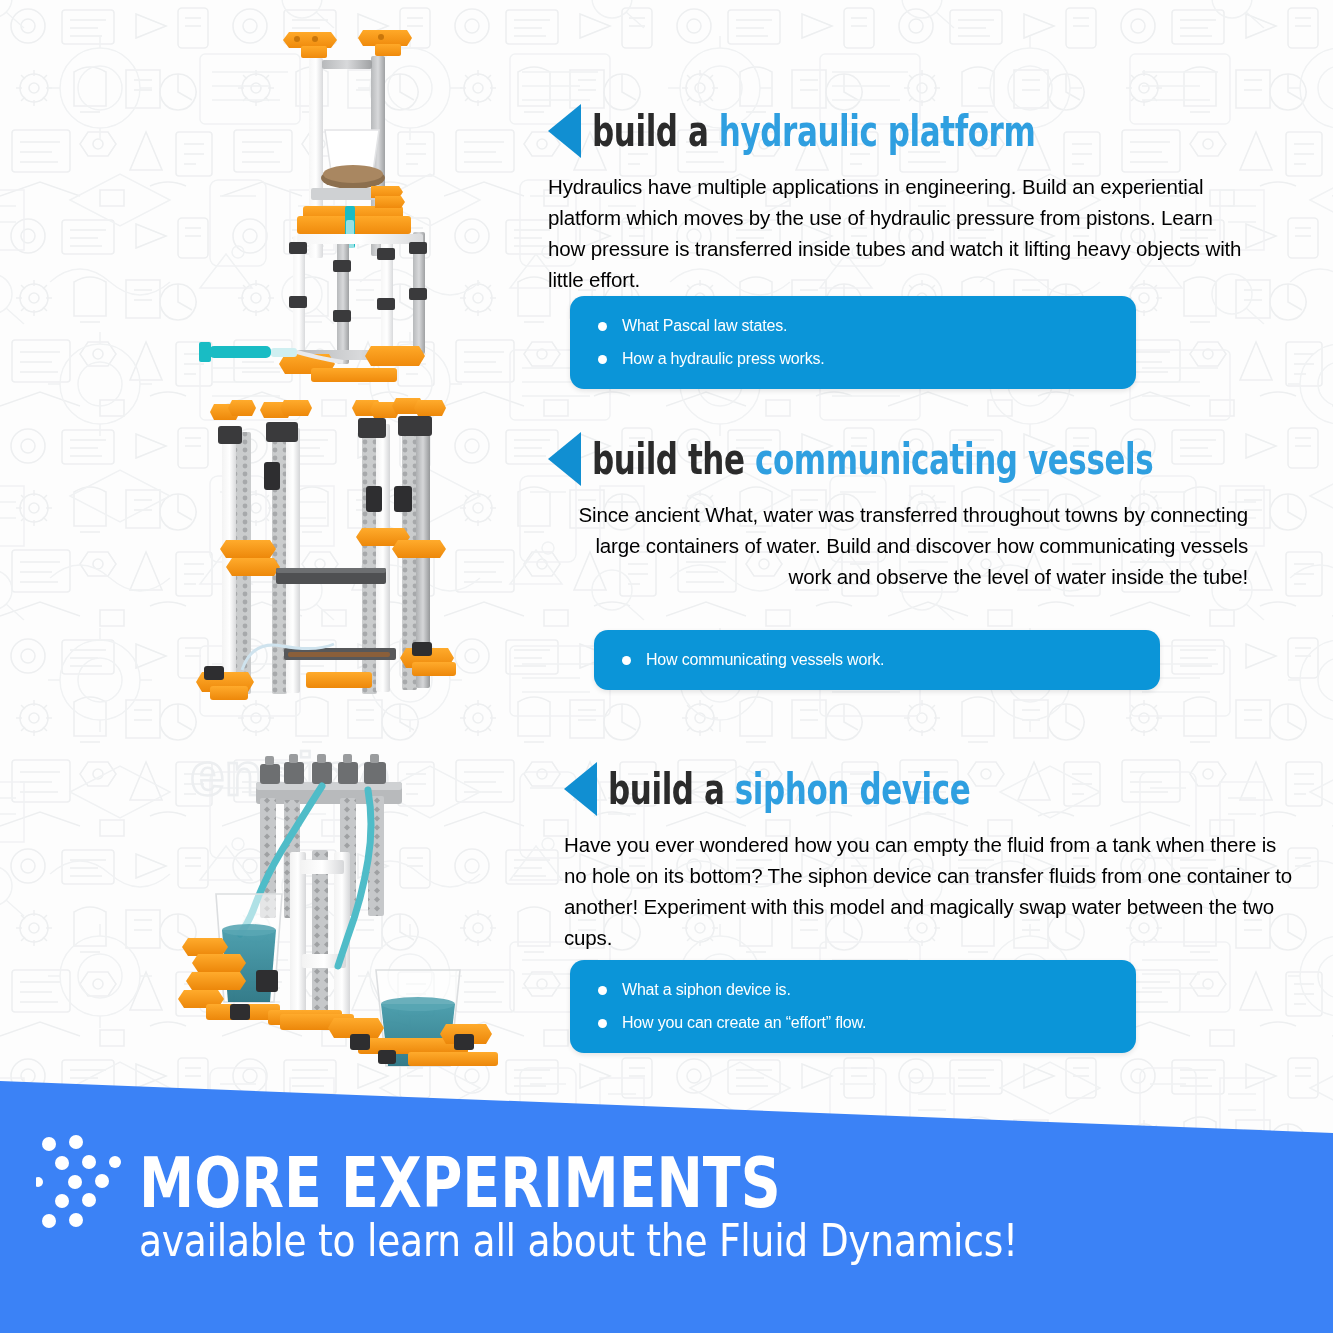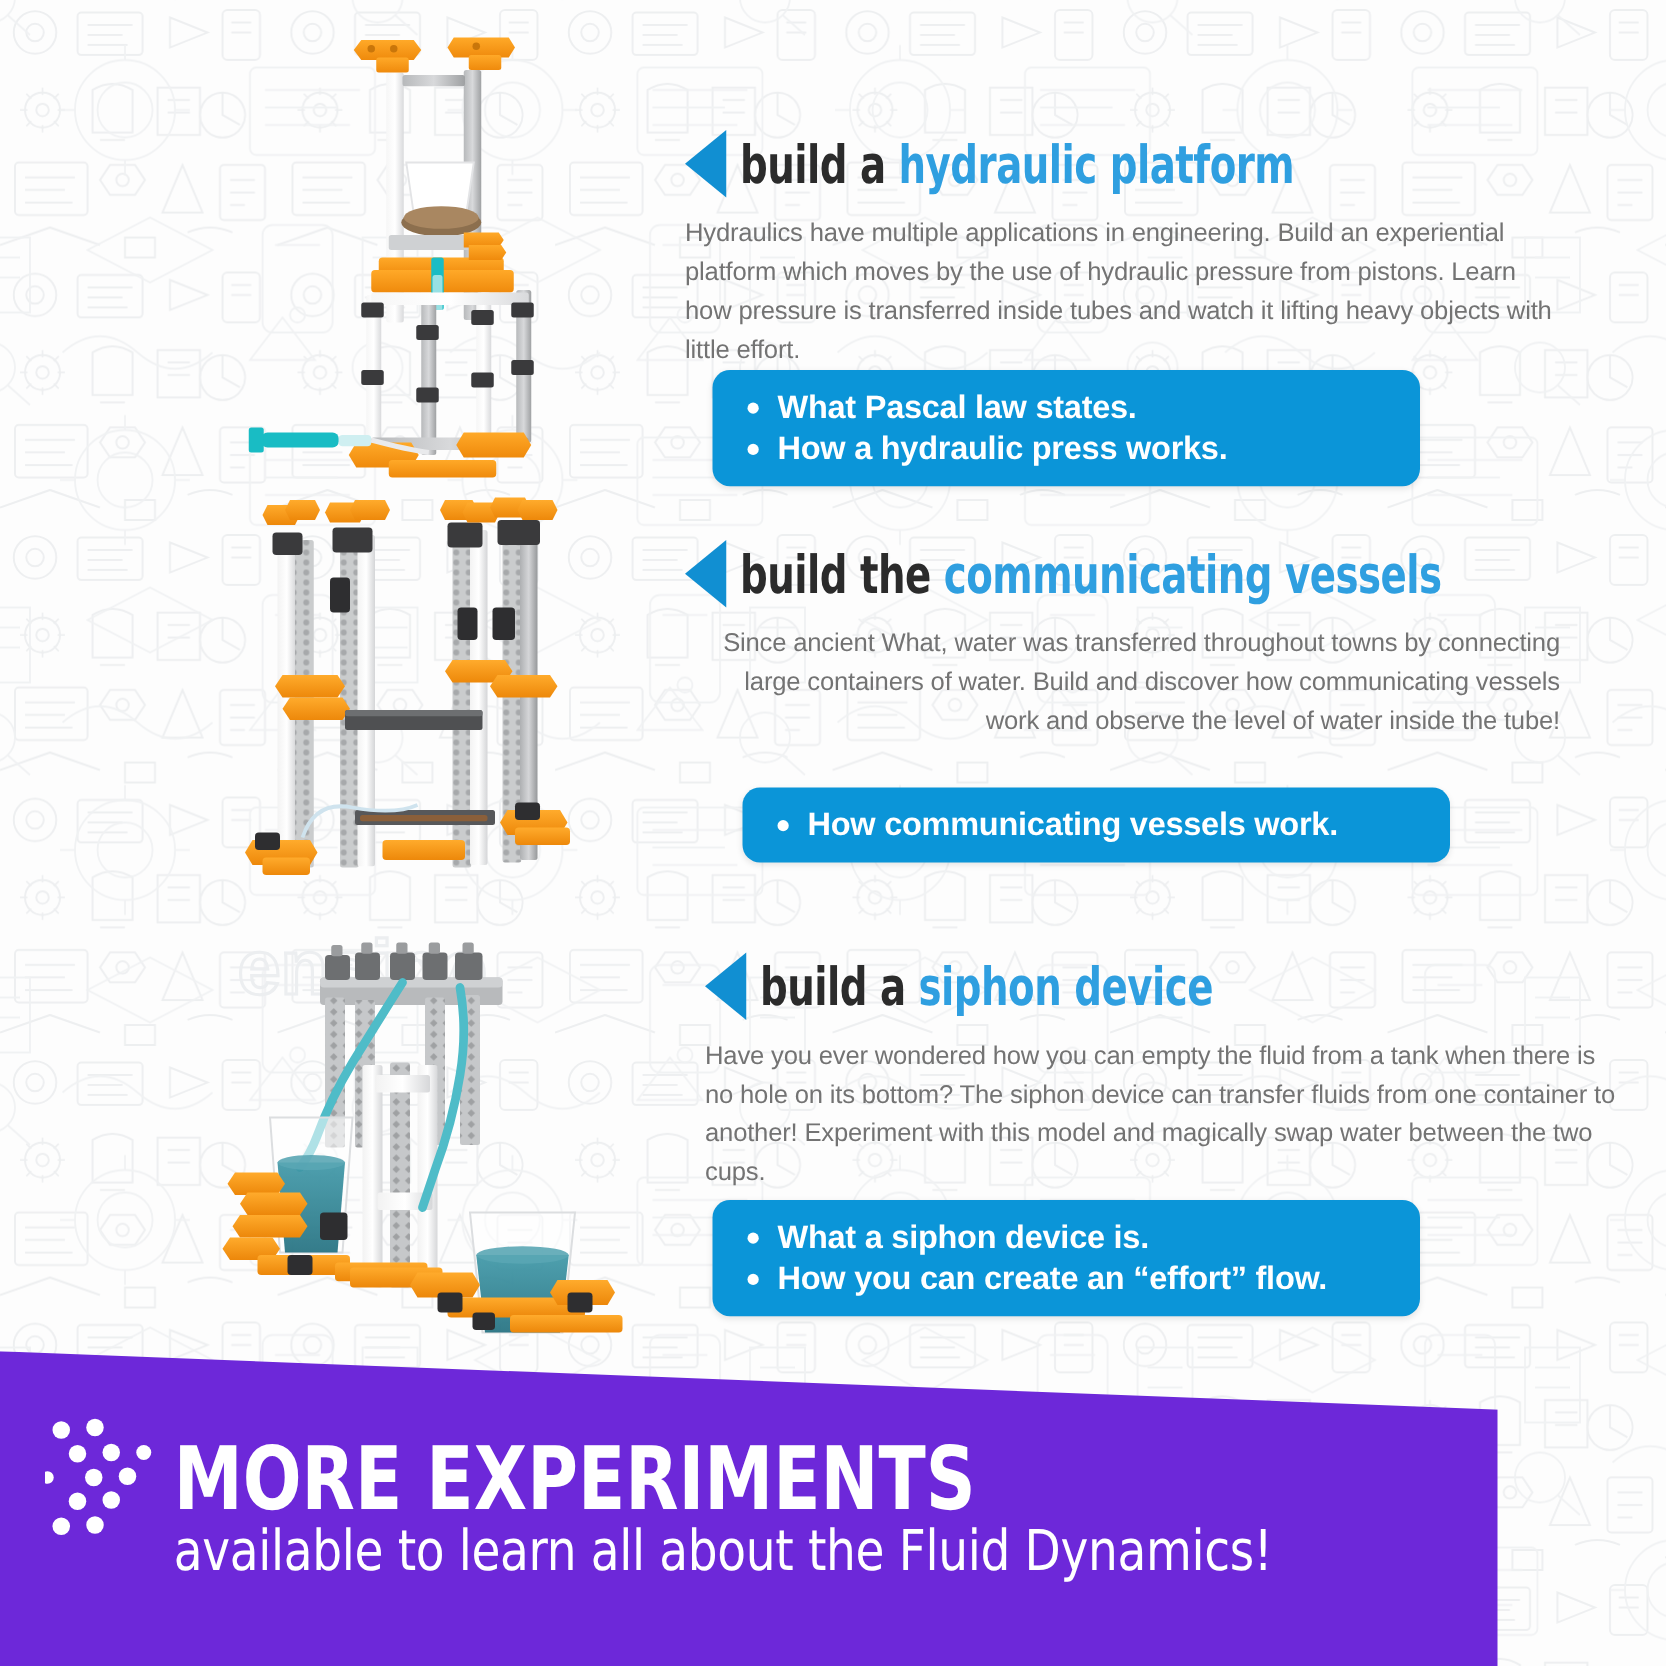--- a/index.html
+++ b/index.html
@@ -65,60 +65,60 @@
     transform: scaleX(0.82);
     transform-origin: left center;
   }
   .headline .dark { color: #2b2b2b; }
   .headline .blue { color: #2f9fe0; }
 
   .body-copy {
     margin-top: 11px;
     font-size: 20.5px;
     line-height: 31px;
-    color: #737373;
+    color: #000000;
     letter-spacing: -0.15px;
     max-width: 700px;
   }
 
   .callout {
     position: absolute;
     background: #0b95d8;
     border-radius: 14px;
     padding: 13px 0 14px 26px;
     box-shadow: 0 2px 5px rgba(0,0,0,0.10);
   }
   .callout ul { list-style: none; }
   .callout li {
     color: #ffffff;
-    font-size: 26px;
-    font-weight: 700;
+    font-size: 16px;
+    font-weight: 400;
     line-height: 33px;
     letter-spacing: -0.2px;
     position: relative;
     padding-left: 26px;
     white-space: nowrap;
   }
   .callout li::before {
     content: "";
     position: absolute;
     left: 2px;
     top: 13px;
     width: 9px; height: 9px;
     border-radius: 50%;
     background: #ffffff;
   }
 
   
   .banner {
     position: absolute;
     left: 0; top: 1060px;
-    width: 1198px; height: 273px;
+    width: 1333px; height: 273px;
     z-index: 5;
-    background: #6d28d9;
+    background: #3b82f6;
     clip-path: polygon(0 21px, 1333px 73px, 1333px 273px, 0 273px);
   }
   .banner-inner {
     position: absolute;
     left: 0; top: 0; width: 100%; height: 100%;
   }
   .dot-logo {
     position: absolute;
     left: 36px; top: 72px;
     width: 104px; height: 104px;

